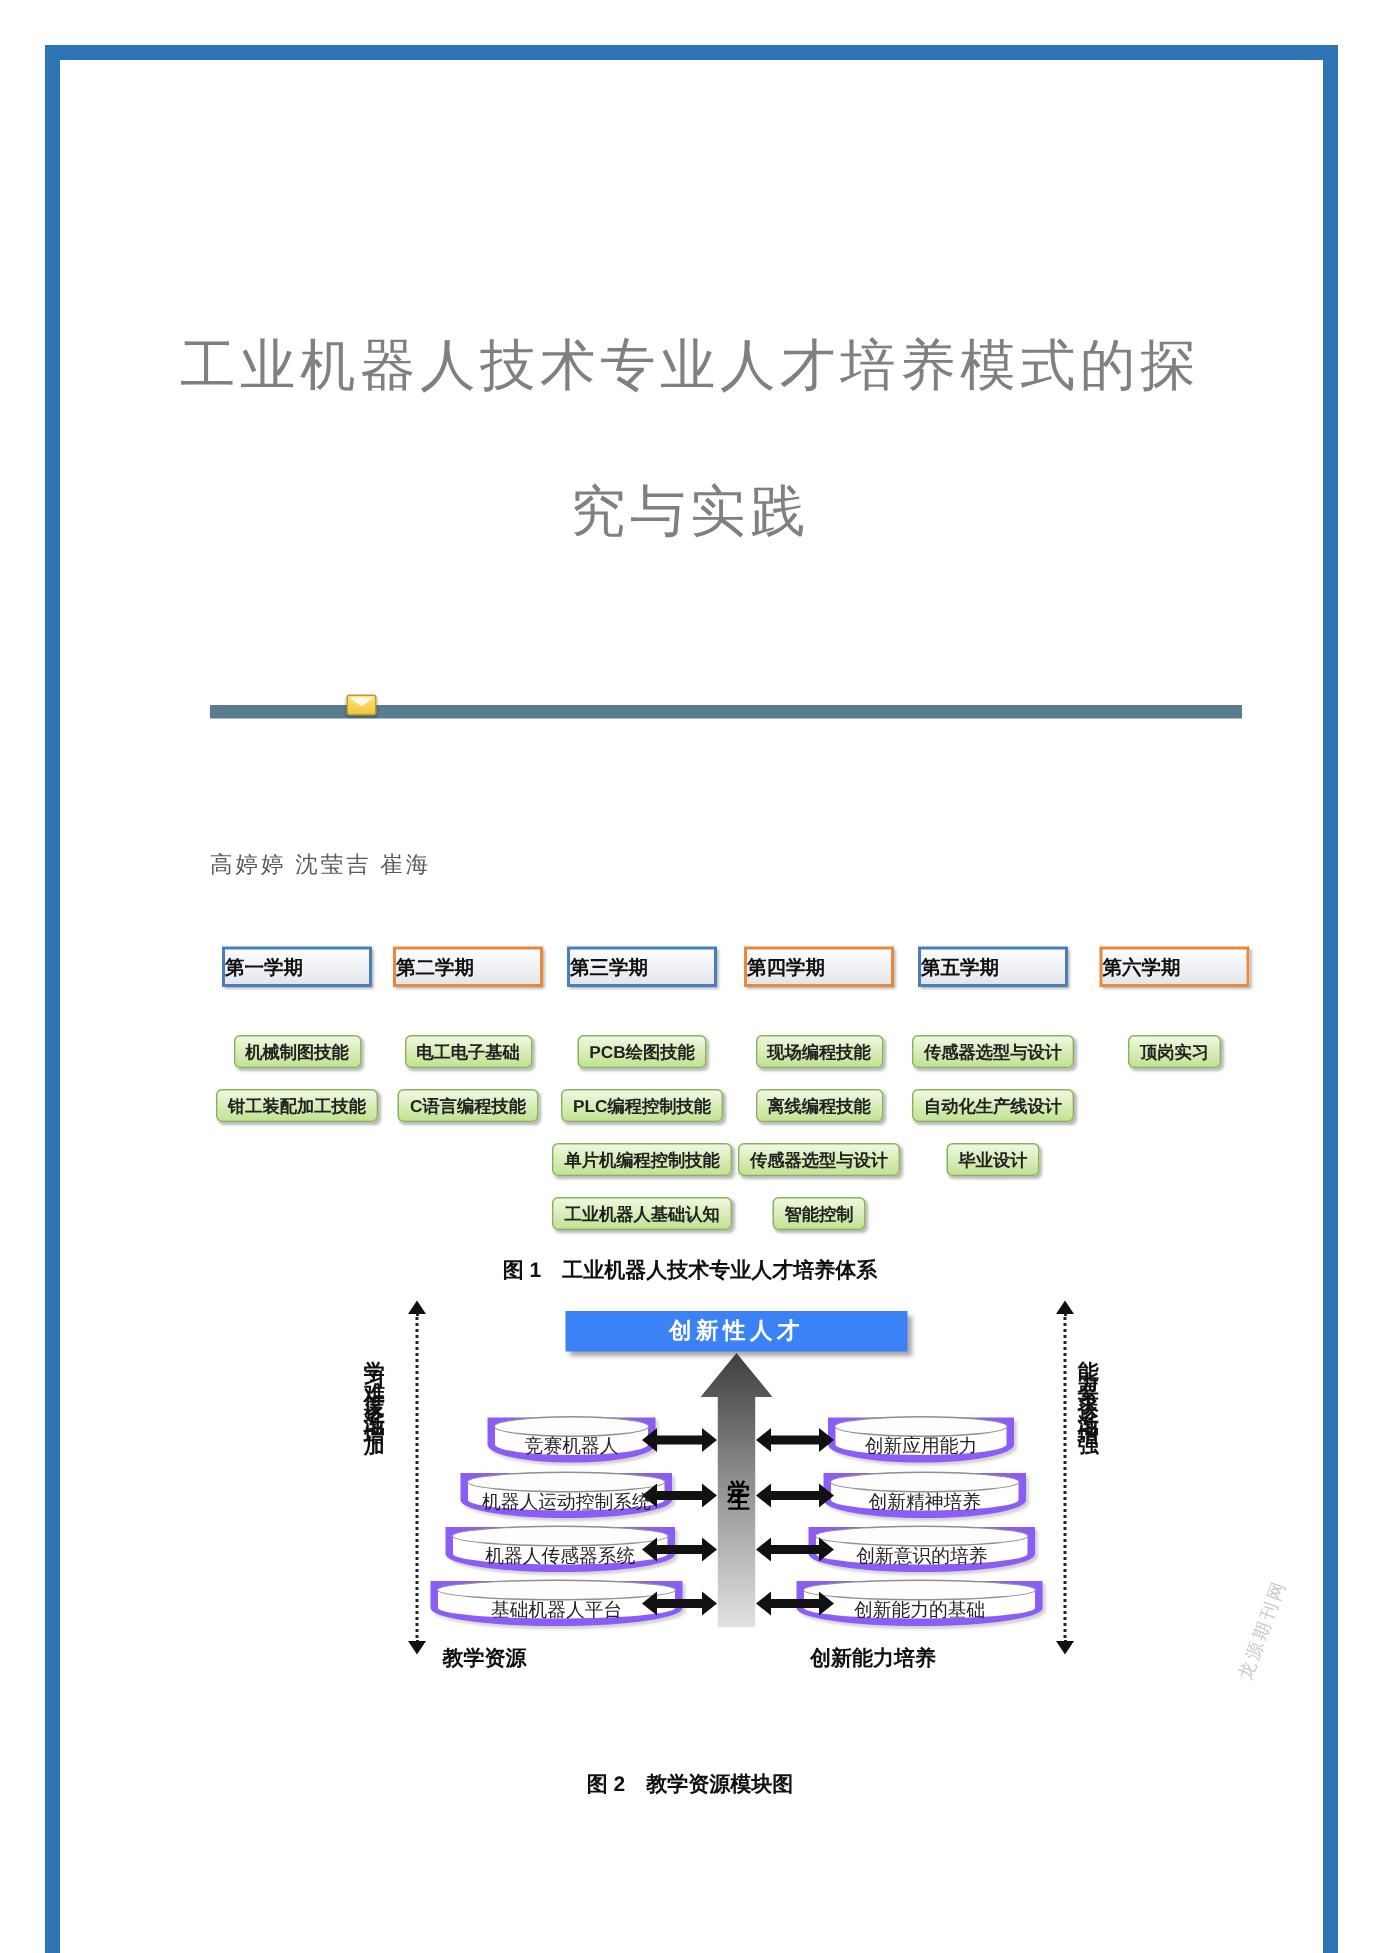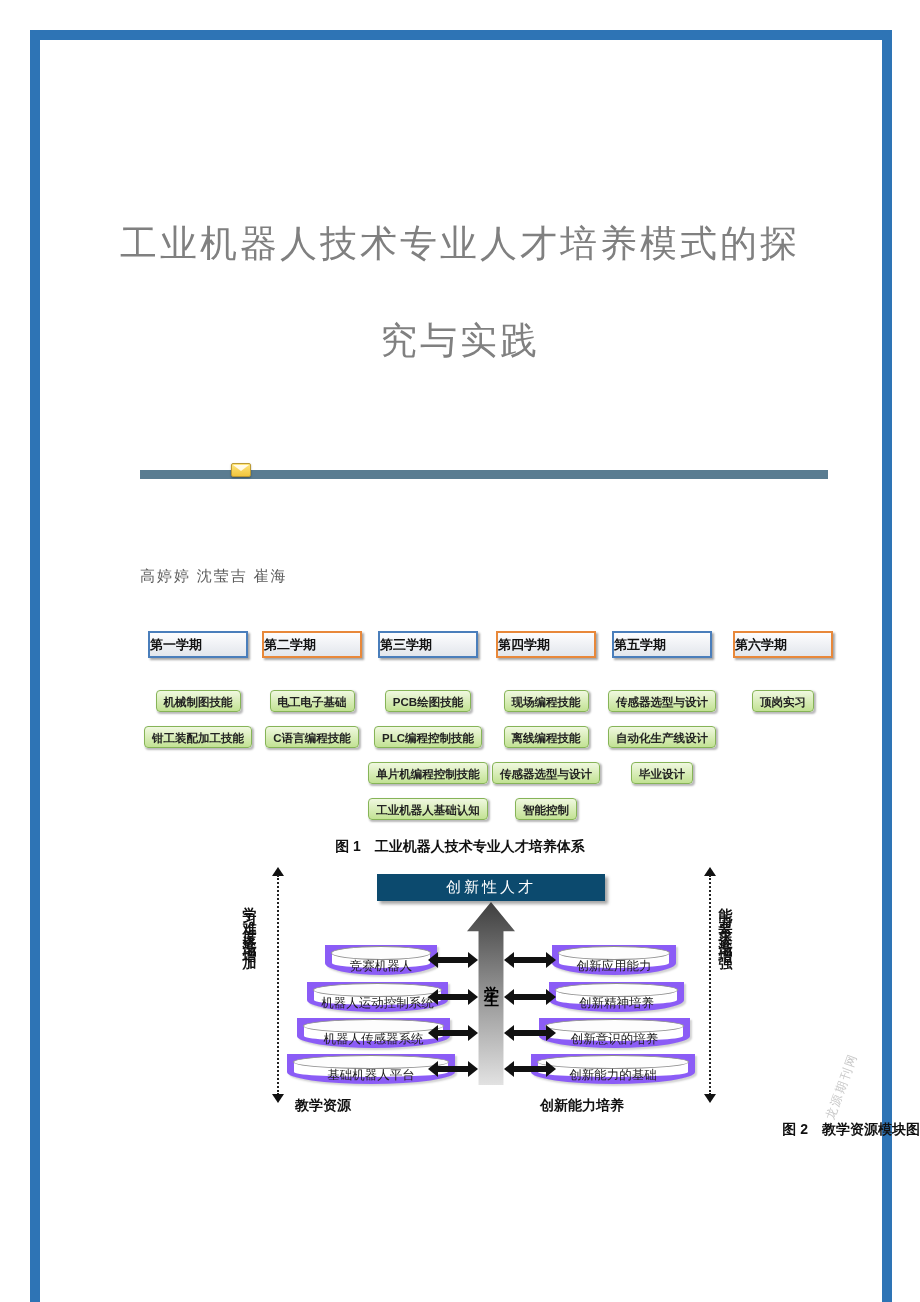--- a/index.html
+++ b/index.html
@@ -63,27 +63,27 @@
     background:linear-gradient(180deg,#f0f8e0,#c2e293);
     border:1px solid #86b457; border-radius:4px;
     box-shadow:1.5px 1.5px 2px rgba(0,0,0,.28);
   }
   .fig-caption {
     position:absolute; left:0; width:920px; text-align:center;
     font-family:"Liberation Sans","DejaVu Sans",sans-serif;
     font-weight:bold; font-size:14px; color:#111;
   }
   .fig1-caption { top:838px; }
-  .fig2-caption { top:1121px;text-align:right; }
+  .fig2-caption { top:1181px; }
 
   
   .banner {
     position:absolute; left:377px; top:874px; width:228px; height:27px;
-    background:#0c4a6e; color:#ffffff; display:flex; align-items:center; justify-content:center;
-    font-family:"Liberation Sans","DejaVu Sans",sans-serif; font-weight:normal; font-size:15px;
+    background:#3b82f6; color:#ffffff; display:flex; align-items:center; justify-content:center;
+    font-family:"Liberation Sans","DejaVu Sans",sans-serif; font-weight:bold; font-size:15px;
     letter-spacing:3px; box-shadow:3px 3px 3px rgba(0,0,0,.35);
   }
   .big-arrow {
     position:absolute; left:467px; top:902px; width:48px; height:183px;
     background:linear-gradient(180deg,#3e3e3e 0%,#8c8c8c 45%,#e2e2e2 100%);
     clip-path:polygon(50% 0, 100% 16%, 76% 16%, 76% 100%, 24% 100%, 24% 16%, 0 16%);
   }
   .student-label {
     position:absolute; top:72px; left:50%; transform:translateX(-50%);
     writing-mode:vertical-rl; text-orientation:upright;
@@ -106,21 +106,21 @@
     position:absolute; top:896px; height:214px;
     writing-mode:vertical-rl; text-orientation:upright;
     font-family:"Liberation Sans","DejaVu Sans",sans-serif;
     font-weight:bold; font-size:14px; color:#111; letter-spacing:7px;
   }
   .vlabel-left  { left:241px; }
   .vlabel-right { left:717px; }
 
   .cyl {
     position:absolute; height:30px; background:#ffffff;
-    border:7px solid #8b5cf6; border-radius:0 0 50% 50% / 0 0 40% 40%;
+    border:5px solid #8b5cf6; border-radius:0 0 50% 50% / 0 0 40% 40%;
     box-shadow:2px 2px 2px rgba(0,0,0,.18);
   }
   .cyl::before {
     content:""; position:absolute; left:-1px; right:-1px; top:-6px; height:12px;
     background:#fdfdfd; border:1px solid #8f8f8f; border-radius:50%;
   }
   .cyl span {
     position:relative; z-index:2; display:block; text-align:center; line-height:28px;
     font-family:"Liberation Sans","DejaVu Sans",sans-serif;
     font-size:12.5px; color:#222; white-space:nowrap;

